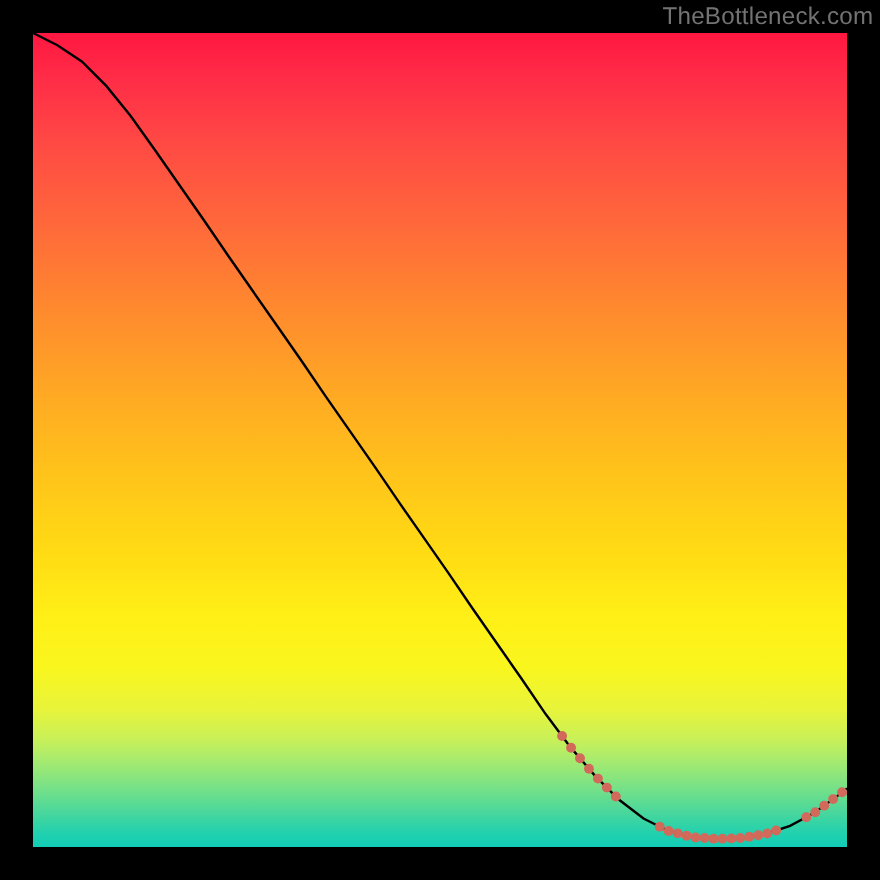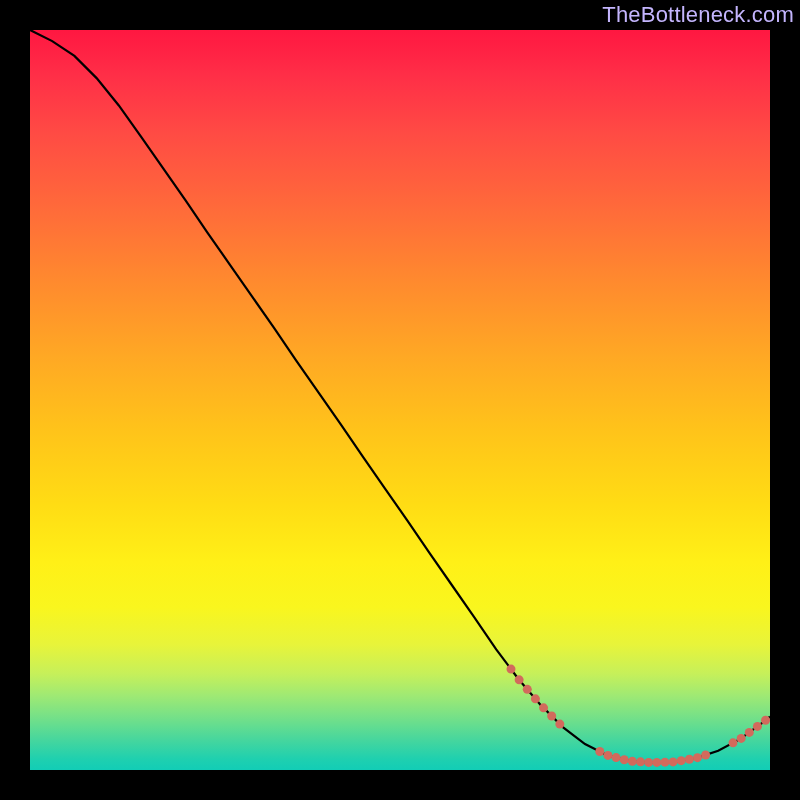--- a/index.html
+++ b/index.html
@@ -14,21 +14,21 @@
   .frame {
     position: relative;
     width: 800px;
     height: 800px;
     background: #000;
   }
   .watermark {
     position: absolute;
     top: 2px;
     right: 6px;
-    color: #c4b5fd;
+    color: #737373;
     font-size: 22px;
     font-weight: 400;
     letter-spacing: 0.2px;
     z-index: 20;
   }
   .plot-area {
     position: absolute;
     left: 30px;
     top: 30px;
     width: 740px;

